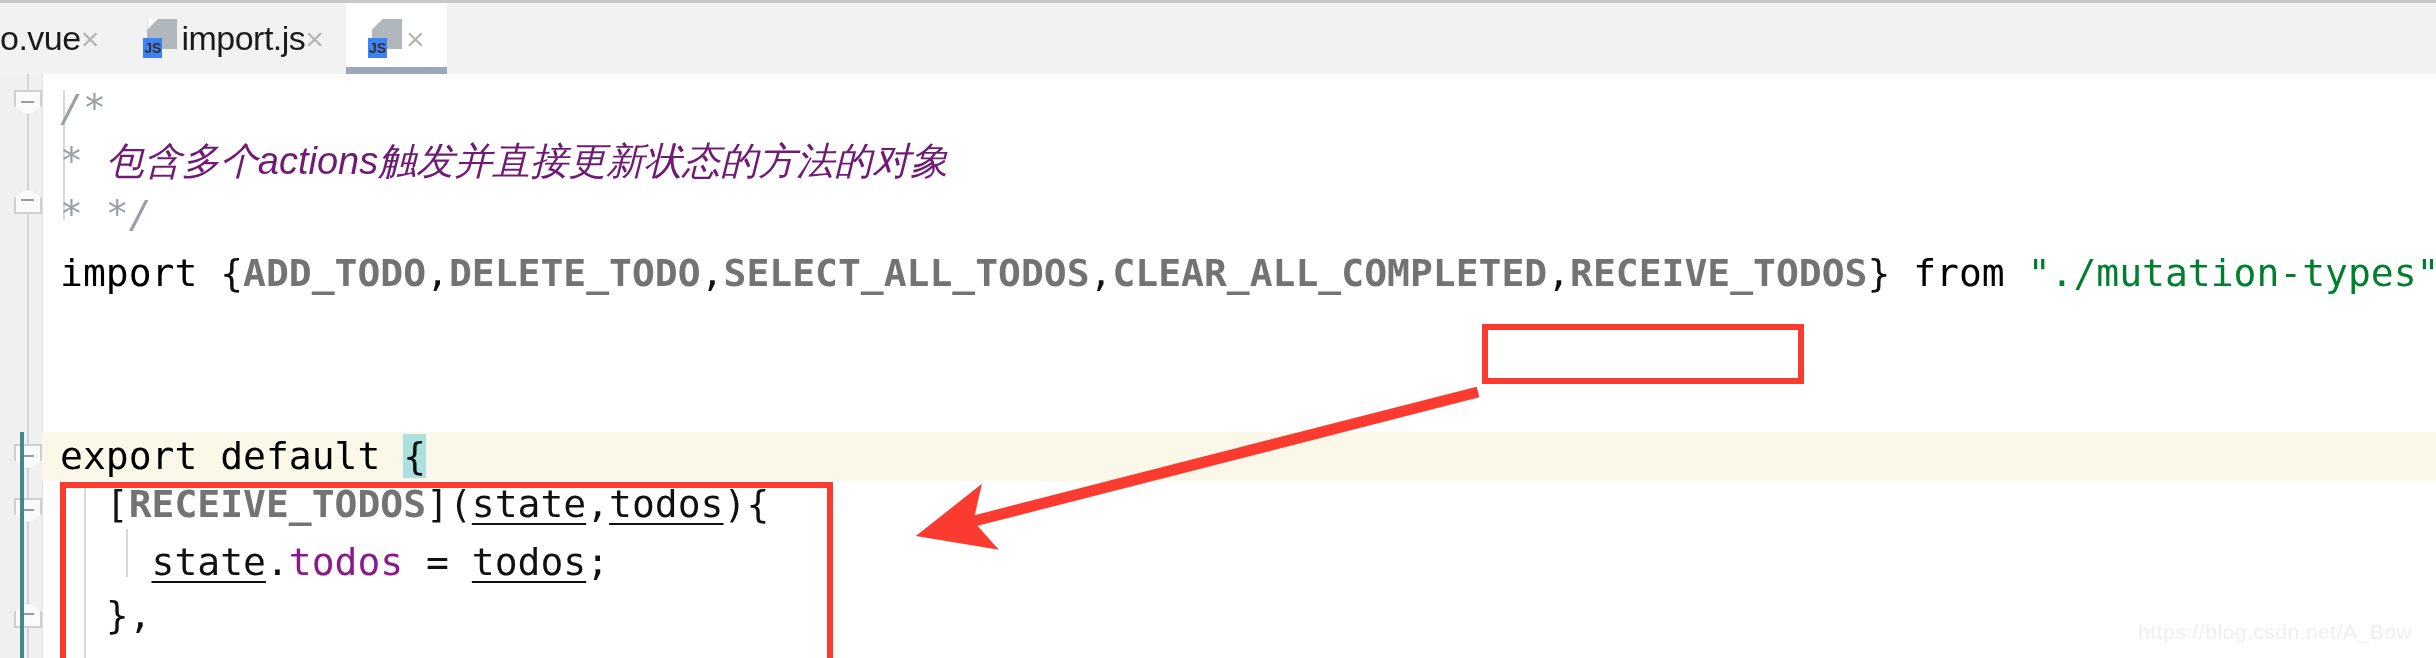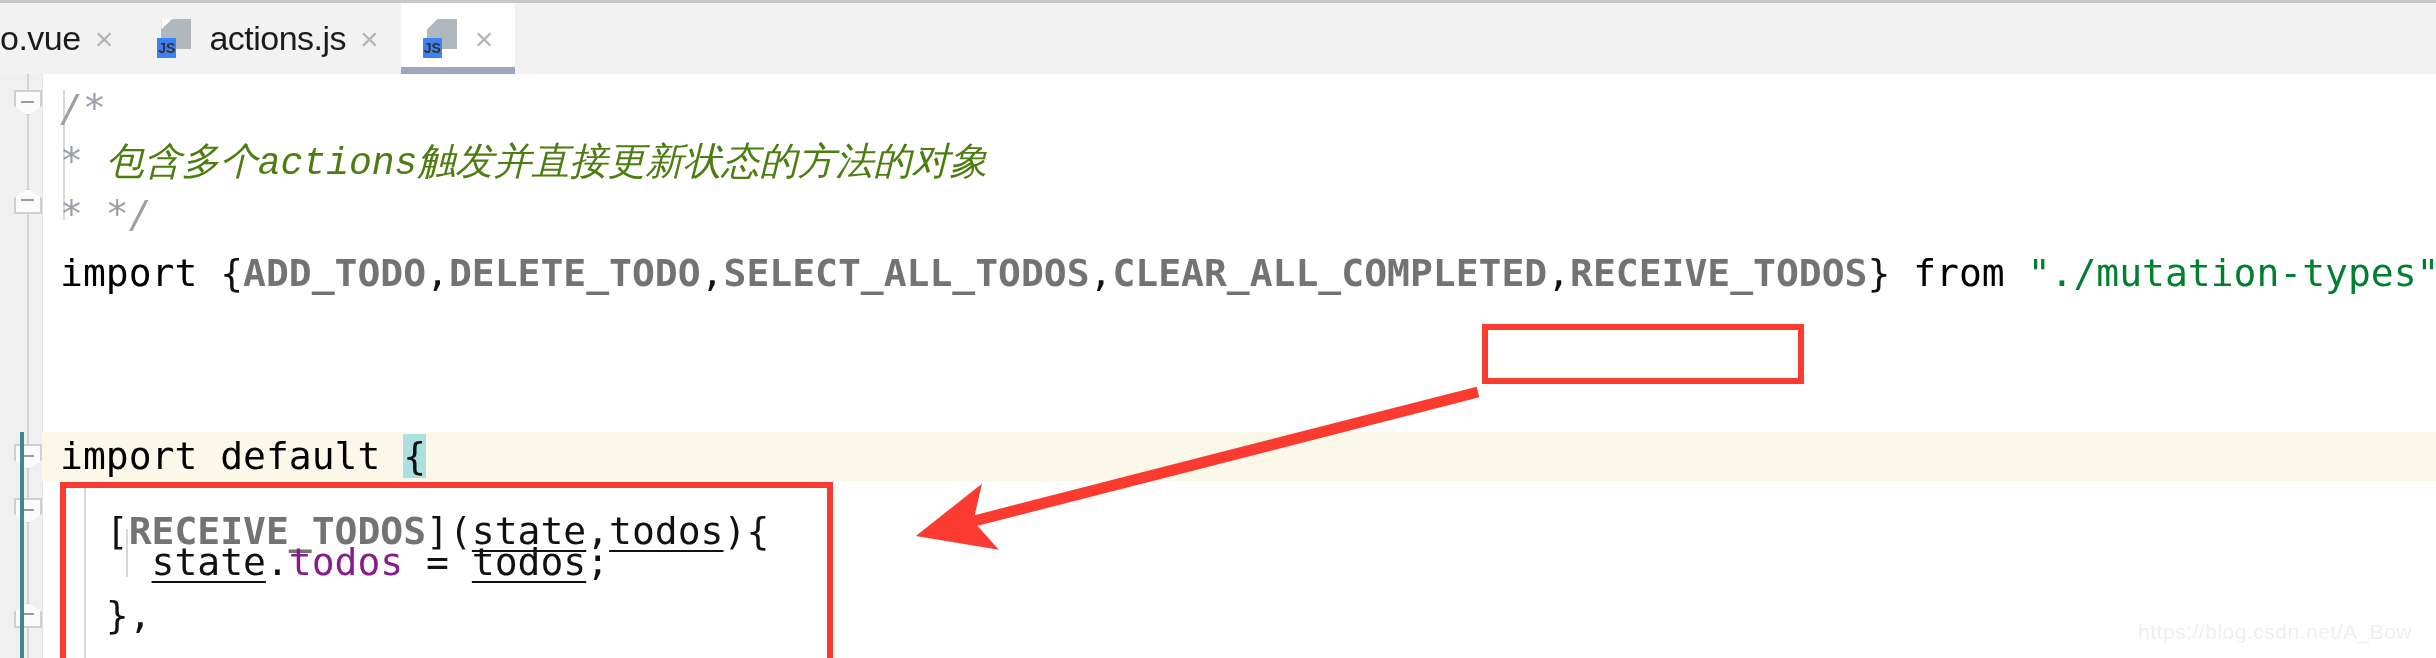--- a/index.html
+++ b/index.html
@@ -13,21 +13,21 @@
 
   
   #tabbar{
     position:absolute;left:0;top:0;width:2436px;height:74px;
     background:#f2f2f2;
     border-top:3px solid #c8c8c8;
     box-sizing:border-box;
     display:flex;align-items:stretch;
   }
   .tab{
-    display:flex;align-items:center;gap:14px;
+    display:flex;align-items:center;
     padding:0 22px 0 22px;
     height:71px;box-sizing:border-box;
     font-family:"Liberation Sans","DejaVu Sans",sans-serif;
     font-size:34px;color:#1b1b1b;
     position:relative;
     cursor:default;
   }
   .tab.first{padding-left:0;}
   .tab.active{
     background:#ffffff;
@@ -109,21 +109,21 @@
   .line{
     position:absolute;left:42px;
     height:49px;line-height:49px;
     white-space:pre;
     font-family:"DejaVu Sans Mono","Liberation Mono",monospace;
     font-size:38px;
     letter-spacing:0px;
   }
   .code-pad{padding-left:18px;}
 
-  .tok-comment{color:#4d7c0f;font-style:italic;font-family:Liberation Mono, monospace;}
+  .tok-comment{color:#701a75;font-style:italic;font-family:Liberation Sans, sans-serif;}
   .tok-comment-mono{color:#9aa0a6;font-style:italic;}
   .tok-kw{color:#000000;}
   .tok-const{color:#737373;font-weight:bold;}
   .tok-str{color:#007f2e;}
   .tok-plain{color:#111111;}
   .tok-prop{color:#8b1a8b;}
   .tok-param{color:#111111;text-decoration:underline;text-decoration-thickness:2px;text-underline-offset:6px;}
   .brace-hl{background:#ace0e0;}
 
   
@@ -154,21 +154,21 @@
     <span class="tab-label">o.vue</span>
     <span class="tab-close">×</span>
   </div>
 
   <div class="tab">
     <span class="js-icon">
       <span class="sheet"></span>
         <span class="fold"></span>
       <span class="badge">JS</span>
     </span>
-    <span class="tab-label">actions.js</span>
+    <span class="tab-label">import.js</span>
     <span class="tab-close">×</span>
   </div>
 
   <div class="tab active">
     <span class="js-icon">
       <span class="sheet"></span>
         <span class="fold"></span>
       <span class="badge">JS</span>
     </span>
     <span class="tab-close">×</span>
@@ -211,23 +211,23 @@
   <div class="indent-guide" style="left:63px;top:16px;height:130px;"></div>
 
   <div class="line code-pad" style="top:10px;"><span class="tok-comment-mono">/*</span></div>
 
   <div class="line code-pad" style="top:63px;"><span class="tok-comment-mono">* </span><span class="tok-comment">包含多个actions触发并直接更新状态的方法的对象</span></div>
 
   <div class="line code-pad" style="top:116px;"><span class="tok-comment-mono">* */</span></div>
 
   <div class="line code-pad" style="top:175px;"><span class="tok-kw">import </span><span class="tok-plain">{</span><span class="tok-const">ADD_TODO</span><span class="tok-plain">,</span><span class="tok-const">DELETE_TODO</span><span class="tok-plain">,</span><span class="tok-const">SELECT_ALL_TODOS</span><span class="tok-plain">,</span><span class="tok-const">CLEAR_ALL_COMPLETED</span><span class="tok-plain">,</span><span class="tok-const">RECEIVE_TODOS</span><span class="tok-plain">}</span><span class="tok-kw"> from </span><span class="tok-str">"./mutation-types"</span></div>
 
-  <div class="line code-pad" style="top:358px;"><span class="tok-kw">import default </span><span class="tok-plain brace-hl">{</span></div>
-
-  <div class="line code-pad" style="top:433px;"><span class="tok-plain">  [</span><span class="tok-const">RECEIVE_TODOS</span><span class="tok-plain">](</span><span class="tok-param">state</span><span class="tok-plain">,</span><span class="tok-param">todos</span><span class="tok-plain">){</span></div>
+  <div class="line code-pad" style="top:358px;"><span class="tok-kw">export default </span><span class="tok-plain brace-hl">{</span></div>
+
+  <div class="line code-pad" style="top:406px;"><span class="tok-plain">  [</span><span class="tok-const">RECEIVE_TODOS</span><span class="tok-plain">](</span><span class="tok-param">state</span><span class="tok-plain">,</span><span class="tok-param">todos</span><span class="tok-plain">){</span></div>
 
   <div class="line code-pad" style="top:464px;text-align:center;"><span class="tok-plain">    </span><span class="tok-param">state</span><span class="tok-plain">.</span><span class="tok-prop">todos</span><span class="tok-plain"> = </span><span class="tok-param">todos</span><span class="tok-plain">;</span></div>
 
   <div class="line code-pad" style="top:517px;"><span class="tok-plain">  },</span></div>
 
   <svg id="arrow-svg" viewBox="0 0 2436 584">
     <defs>
       <marker id="ah" markerWidth="7" markerHeight="7" refX="5.2" refY="3.5" orient="auto">
         <polygon points="0,0.4 7,3.5 0,6.6 1.6,3.5" fill="#fb3b30"></polygon>
       </marker>

